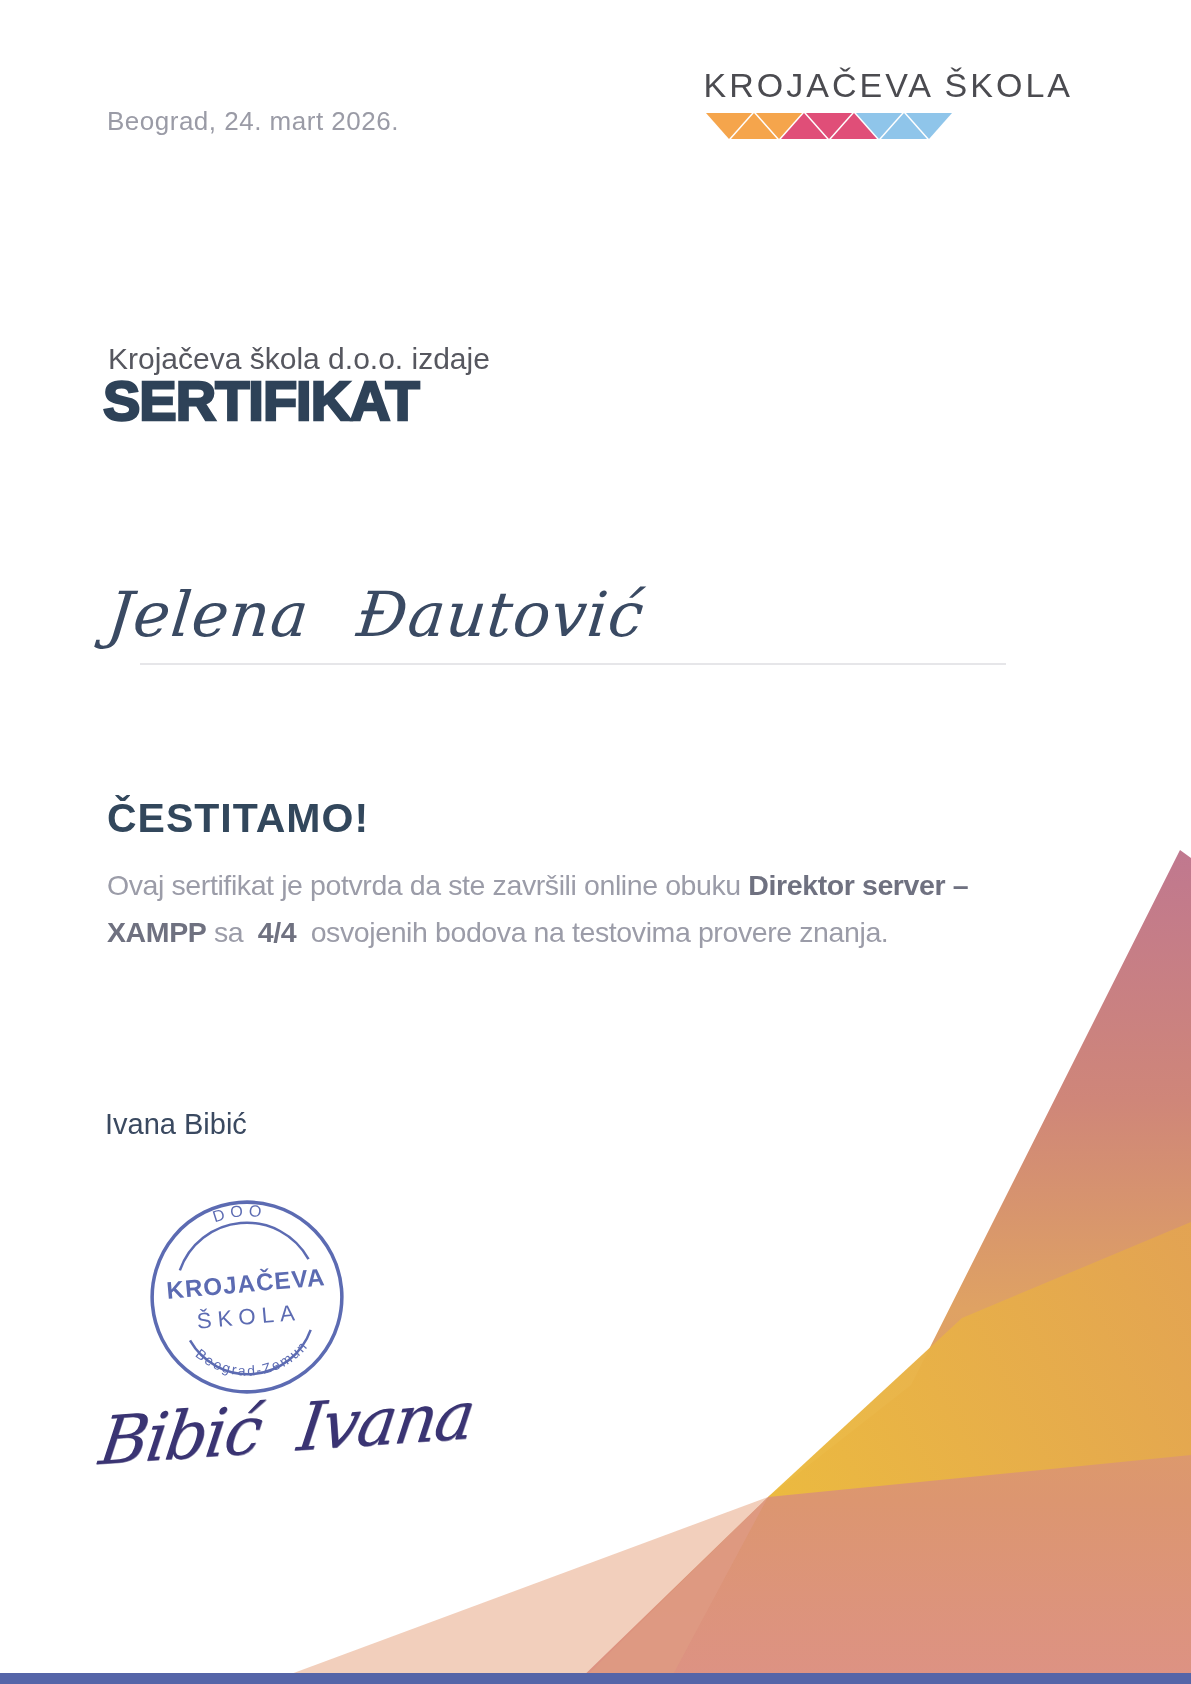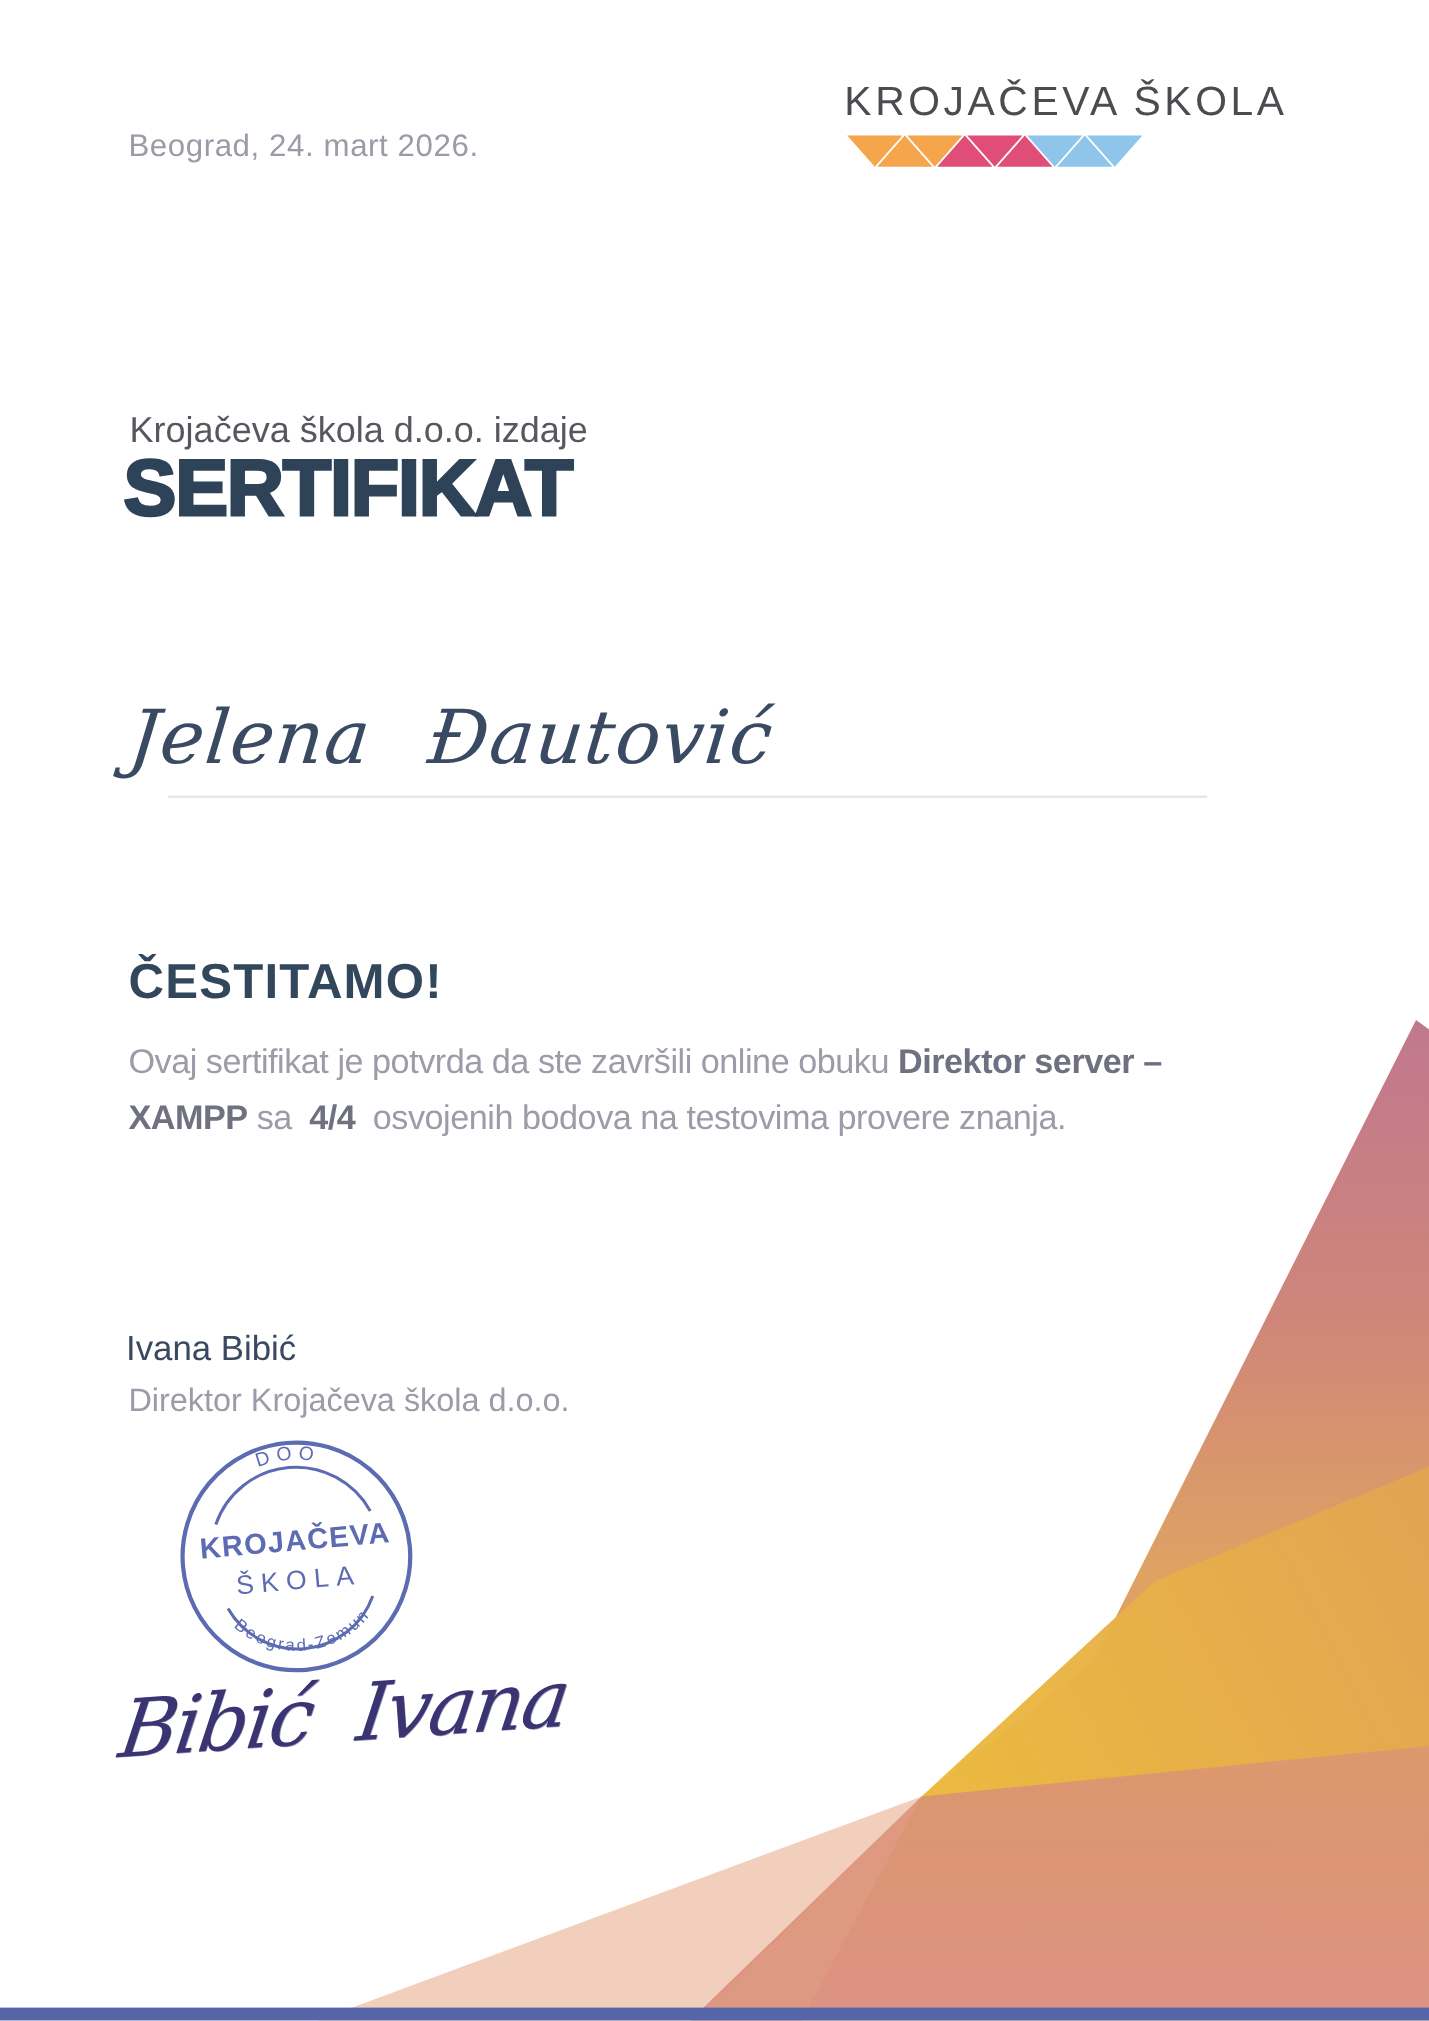--- a/index.html
+++ b/index.html
@@ -8,21 +8,21 @@
     background:#ffffff;font-family:"Liberation Sans",sans-serif;
   }
   .content{position:absolute;inset:0;z-index:2;}
   
   .date-line{position:absolute;left:107px;top:106px;font-size:26px;color:#9A9BA6;letter-spacing:.5px;text-align:right;}
   .logo{position:absolute;right:118px;top:66px;text-align:right;}
   .brand-name{font-size:34px;color:#4B4B50;letter-spacing:3px;font-weight:400;white-space:nowrap;}
   .logo-strip{display:block;margin-top:6px;width:252px;height:30px;}
   
   .issuer-line{position:absolute;left:108px;top:342px;font-size:30px;color:#56575F;}
-  .cert-title{position:absolute;left:103px;top:368px;margin:0;font-size:66px;font-weight:700;
+  .cert-title{position:absolute;left:103px;top:368px;margin:0;font-size:56px;font-weight:700;
     color:#2E4258;-webkit-text-stroke:2.5px #2E4258;letter-spacing:-1px;}
   
   .recipient-name{position:absolute;left:108px;top:578px;font-family:"DejaVu Serif",serif;
     font-style:italic;font-size:62px;color:#3A4A63;transform:skewX(-6deg);
     word-spacing:.45em;letter-spacing:1px;white-space:nowrap;}
   .name-underline{position:absolute;left:140px;top:663px;width:866px;height:2px;background:#E6E6E9;}
   
   .congrats{position:absolute;left:107px;top:795px;margin:0;font-size:41px;font-weight:600;
     color:#32475C;letter-spacing:1px;}
   .body-par{position:absolute;left:107px;top:862px;width:1020px;margin:0;font-size:28.5px;
@@ -94,21 +94,20 @@
     <h1 class="cert-title">SERTIFIKAT</h1>
 
     <div class="recipient-name">Jelena Đautović</div>
     <div class="name-underline"></div>
 
     <h2 class="congrats">ČESTITAMO!</h2>
 
     <p class="body-par"><span>Ovaj sertifikat je potvrda da ste završili online obuku </span><b>Direktor server –</b><br><b>XAMPP</b><span> sa </span><b class="score">4/4</b><span> osvojenih bodova na testovima provere znanja.</span></p>
 
     <div class="sig-name">Ivana Bibić</div>
-    <div class="sig-title">Direktor Krojačeva škola d.o.o.</div>
 
     <svg class="stamp" viewBox="-110 -110 220 220" aria-hidden="false">
       <defs>
         <path id="arcTop" d="M -80 0 A 80 80 0 0 1 80 0"></path>
         <path id="arcBot" d="M -78 0 A 78 78 0 0 0 78 0"></path>
       </defs>
       <g class="ink" transform="rotate(-5)">
         <circle class="stroke-only" r="94" stroke-width="3.5"></circle>
         <path class="stroke-only" d="M -64 -32 A 70 70 0 0 1 64 -32" stroke-width="2.5"></path>
         <path class="stroke-only" d="M -60 38 A 66 66 0 0 0 60 38" stroke-width="2.5"></path>

